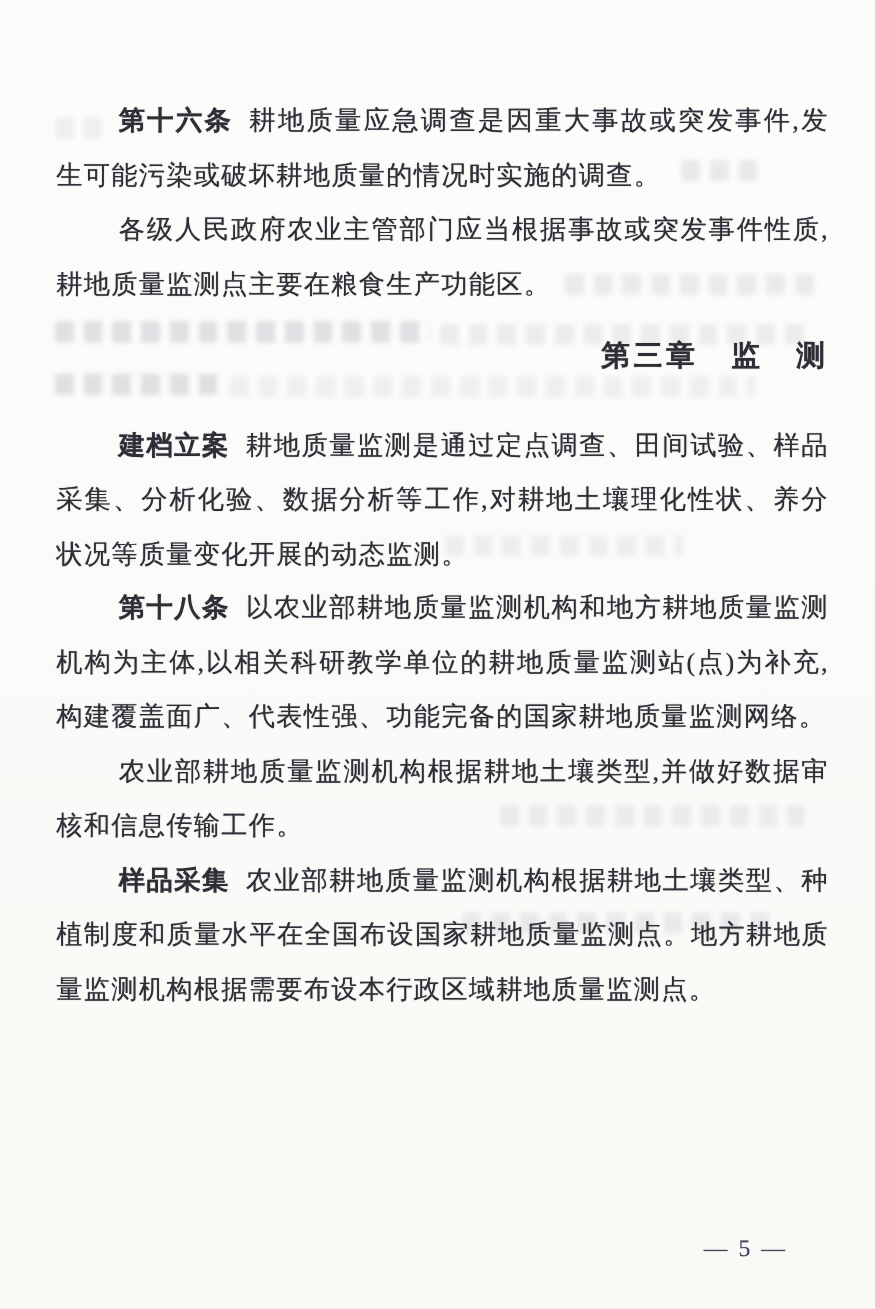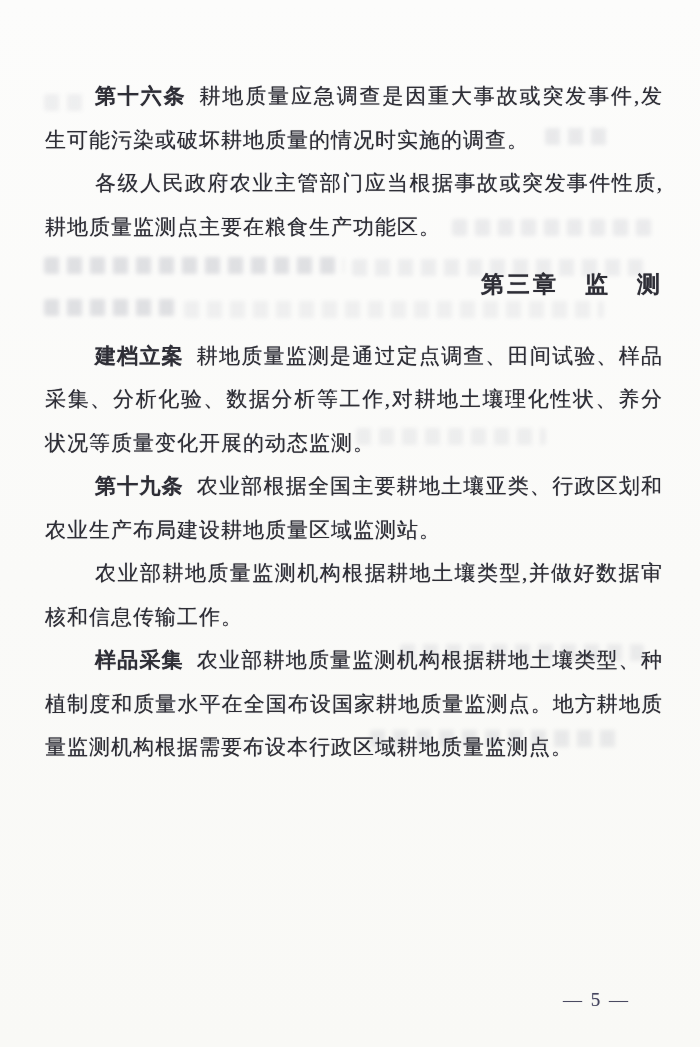--- a/index.html
+++ b/index.html
@@ -88,22 +88,22 @@
   <div class="content">
 
     <p class="para"><span class="lead">第十六条</span><span>耕地质量应急调查是因重大事故或突发事件,发生可能污染或破坏耕地质量的情况时实施的调查。</span></p>
 
     <p class="para"><span class="lead"></span><span>各级人民政府农业主管部门应当根据事故或突发事件性质,耕地质量监测点主要在粮食生产功能区。</span></p>
 
     <h2 class="chapter">第三章　监　测</h2>
 
     <p class="para"><span class="lead">建档立案</span><span>耕地质量监测是通过定点调查、田间试验、样品采集、分析化验、数据分析等工作,对耕地土壤理化性状、养分状况等质量变化开展的动态监测。</span></p>
 
+    <p class="para"><span class="lead">第十八条</span><span>以农业部耕地质量监测机构和地方耕地质量监测机构为主体,以相关科研教学单位的耕地质量监测站(点)为补充,构建覆盖面广、代表性强、功能完备的国家耕地质量监测网络。</span></p>
 
-    <p class="para"><span class="lead">第十九条</span><span>农业部根据全国主要耕地土壤亚类、行政区划和农业生产布局建设耕地质量区域监测站。</span></p>
 
     <p class="para"><span class="lead"></span><span>农业部耕地质量监测机构根据耕地土壤类型,并做好数据审核和信息传输工作。</span></p>
 
     <p class="para"><span class="lead">样品采集</span><span>农业部耕地质量监测机构根据耕地土壤类型、种植制度和质量水平在全国布设国家耕地质量监测点。地方耕地质量监测机构根据需要布设本行政区域耕地质量监测点。</span></p>
 
 
   </div>
 
   <div class="pagenum">— 5 —</div>
 

